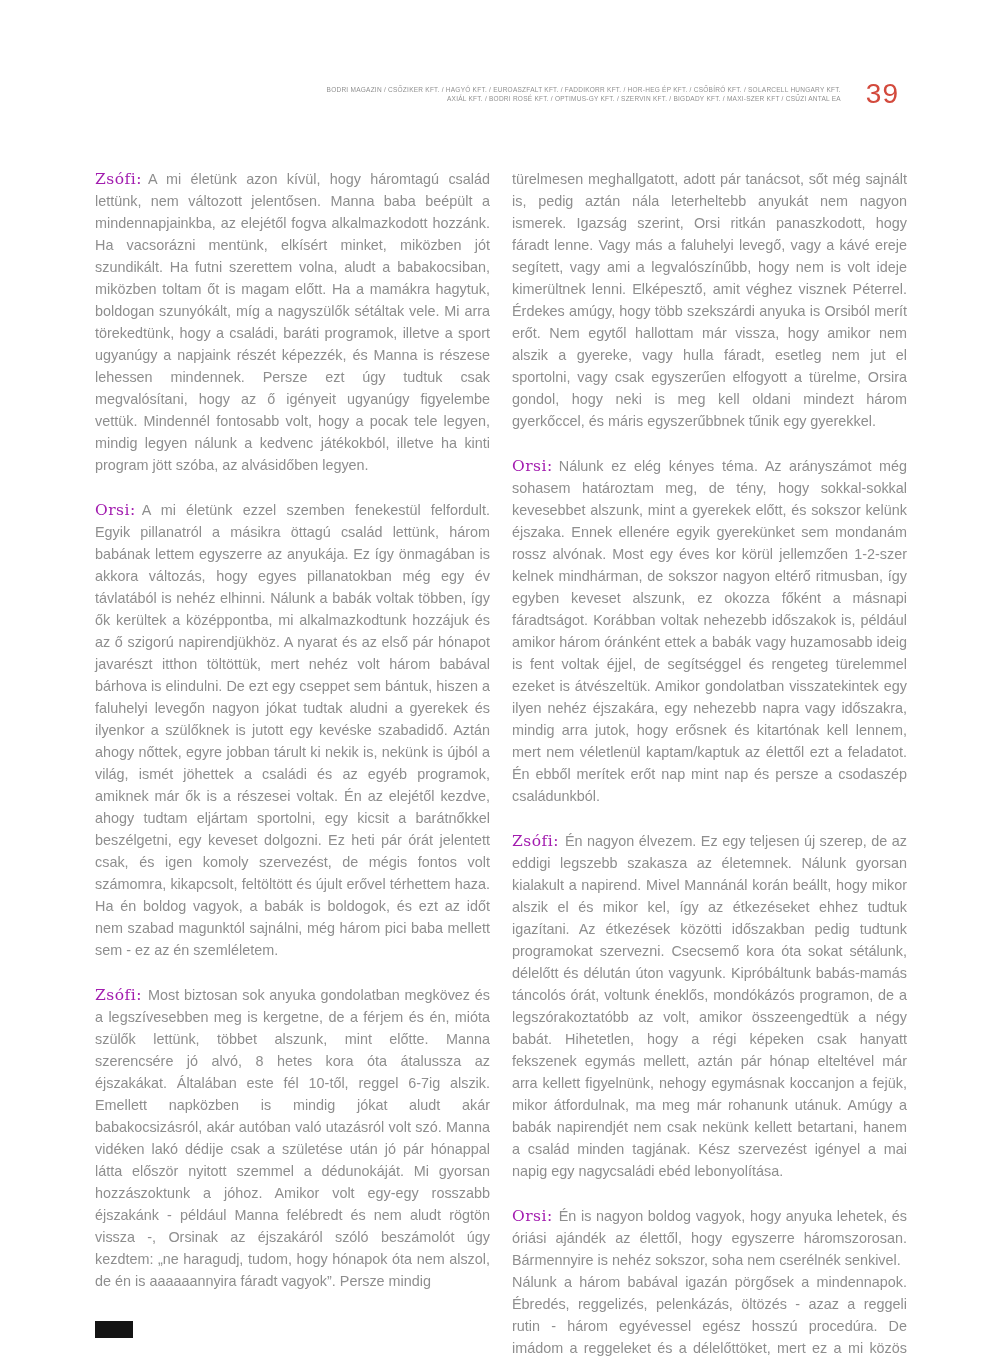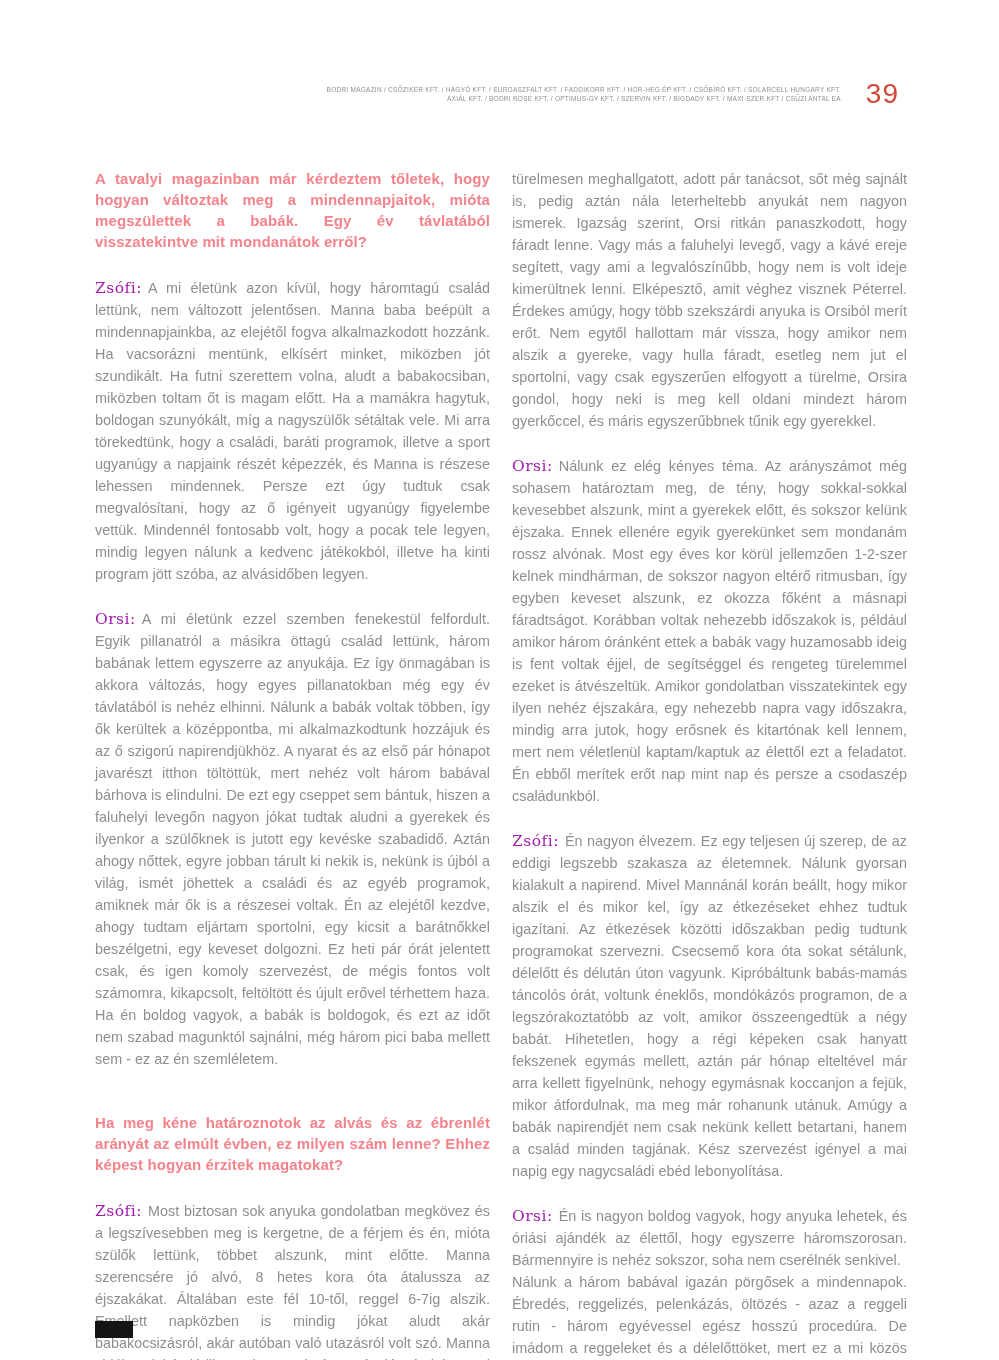--- a/index.html
+++ b/index.html
@@ -107,27 +107,25 @@
     <div class="header-meta">
       <div class="meta-line">BODRI MAGAZIN / CSŐZIKER KFT. / HAGYÓ KFT. / EUROASZFALT KFT. / FADDIKORR KFT. / HOR-HEG ÉP KFT. / CSŐBÍRÓ KFT. / SOLARCELL HUNGARY KFT.</div>
       <div class="meta-line">AXIÁL KFT. / BODRI ROSÉ KFT. / OPTIMUS-GY KFT. / SZERVIN KFT. / BIGDADY KFT. / MAXI-SZER KFT / CSŰZI ANTAL EA</div>
     </div>
     <div class="page-number">39</div>
   </header>
 
   <main class="columns">
 
     <section class="col">
-      <h2 class="question">A tavalyi magazinban már kérdeztem tőletek, hogy hogyan változtak meg a mindennapjaitok, mióta megszülettek a babák. Egy év távlatából visszatekintve mit mondanátok erről?</h2>
 
       <p class="answer"><span class="speaker">Zsófi:</span><span class="answer-text">A mi életünk azon kívül, hogy háromtagú család lettünk, nem változott jelentősen. Manna baba beépült a mindennapjainkba, az elejétől fogva alkalmazkodott hozzánk. Ha vacsorázni mentünk, elkísért minket, miközben jót szundikált. Ha futni szerettem volna, aludt a babakocsiban, miközben toltam őt is magam előtt. Ha a mamákra hagytuk, boldogan szunyókált, míg a nagyszülők sétáltak vele. Mi arra törekedtünk, hogy a családi, baráti programok, illetve a sport ugyanúgy a napjaink részét képezzék, és Manna is részese lehessen mindennek. Persze ezt úgy tudtuk csak megvalósítani, hogy az ő igényeit ugyanúgy figyelembe vettük. Mindennél fontosabb volt, hogy a pocak tele legyen, mindig legyen nálunk a kedvenc játékokból, illetve ha kinti program jött szóba, az alvásidőben legyen.</span></p>
 
       <p class="answer"><span class="speaker">Orsi:</span><span class="answer-text">A mi életünk ezzel szemben fenekestül felfordult. Egyik pillanatról a másikra öttagú család lettünk, három babának lettem egyszerre az anyukája. Ez így önmagában is akkora változás, hogy egyes pillanatokban még egy év távlatából is nehéz elhinni. Nálunk a babák voltak többen, így ők kerültek a középpontba, mi alkalmazkodtunk hozzájuk és az ő szigorú napirendjükhöz. A nyarat és az első pár hónapot javarészt itthon töltöttük, mert nehéz volt három babával bárhova is elindulni. De ezt egy cseppet sem bántuk, hiszen a faluhelyi levegőn nagyon jókat tudtak aludni a gyerekek és ilyenkor a szülőknek is jutott egy kevéske szabadidő. Aztán ahogy nőttek, egyre jobban tárult ki nekik is, nekünk is újból a világ, ismét jöhettek a családi és az egyéb programok, amiknek már ők is a részesei voltak. Én az elejétől kezdve, ahogy tudtam eljártam sportolni, egy kicsit a barátnőkkel beszélgetni, egy keveset dolgozni. Ez heti pár órát jelentett csak, és igen komoly szervezést, de mégis fontos volt számomra, kikapcsolt, feltöltött és újult erővel térhettem haza. Ha én boldog vagyok, a babák is boldogok, és ezt az időt nem szabad magunktól sajnálni, még három pici baba mellett sem - ez az én szemléletem.</span></p>
 
-      <h2 class="question spaced">Ha meg kéne határoznotok az alvás és az ébrenlét arányát az elmúlt évben, ez milyen szám lenne? Ehhez képest hogyan érzitek magatokat?</h2>
 
       <p class="answer"><span class="speaker">Zsófi:</span><span class="answer-text">Most biztosan sok anyuka gondolatban megkövez és a legszívesebben meg is kergetne, de a férjem és én, mióta szülők lettünk, többet alszunk, mint előtte. Manna szerencsére jó alvó, 8 hetes kora óta átalussza az éjszakákat. Általában este fél 10-től, reggel 6-7ig alszik. Emellett napközben is mindig jókat aludt akár babakocsizásról, akár autóban való utazásról volt szó. Manna vidéken lakó dédije csak a születése után jó pár hónappal látta először nyitott szemmel a dédunokáját. Mi gyorsan hozzászoktunk a jóhoz. Amikor volt egy-egy rosszabb éjszakánk - például Manna felébredt és nem aludt rögtön vissza -, Orsinak az éjszakáról szóló beszámolót úgy kezdtem: „ne haragudj, tudom, hogy hónapok óta nem alszol, de én is aaaaaannyira fáradt vagyok”. Persze mindig</span></p>
     </section>
 
     <section class="col">
       <p class="answer"><span class="answer-text">türelmesen meghallgatott, adott pár tanácsot, sőt még sajnált is, pedig aztán nála leterheltebb anyukát nem nagyon ismerek. Igazság szerint, Orsi ritkán panaszkodott, hogy fáradt lenne. Vagy más a faluhelyi levegő, vagy a kávé ereje segített, vagy ami a legvalószínűbb, hogy nem is volt ideje kimerültnek lenni. Elképesztő, amit véghez visznek Péterrel. Érdekes amúgy, hogy több szekszárdi anyuka is Orsiból merít erőt. Nem egytől hallottam már vissza, hogy amikor nem alszik a gyereke, vagy hulla fáradt, esetleg nem jut el sportolni, vagy csak egyszerűen elfogyott a türelme, Orsira gondol, hogy neki is meg kell oldani mindezt három gyerkőccel, és máris egyszerűbbnek tűnik egy gyerekkel.</span></p>
 
       <p class="answer"><span class="speaker">Orsi:</span><span class="answer-text">Nálunk ez elég kényes téma. Az arányszámot még sohasem határoztam meg, de tény, hogy sokkal-sokkal kevesebbet alszunk, mint a gyerekek előtt, és sokszor kelünk éjszaka. Ennek ellenére egyik gyerekünket sem mondanám rossz alvónak. Most egy éves kor körül jellemzően 1-2-szer kelnek mindhárman, de sokszor nagyon eltérő ritmusban, így egyben keveset alszunk, ez okozza főként a másnapi fáradtságot. Korábban voltak nehezebb időszakok is, például amikor három óránként ettek a babák vagy huzamosabb ideig is fent voltak éjjel, de segítséggel és rengeteg türelemmel ezeket is átvészeltük. Amikor gondolatban visszatekintek egy ilyen nehéz éjszakára, egy nehezebb napra vagy időszakra, mindig arra jutok, hogy erősnek és kitartónak kell lennem, mert nem véletlenül kaptam/kaptuk az élettől ezt a feladatot. Én ebből merítek erőt nap mint nap és persze a csodaszép családunkból.</span></p>
 
 

